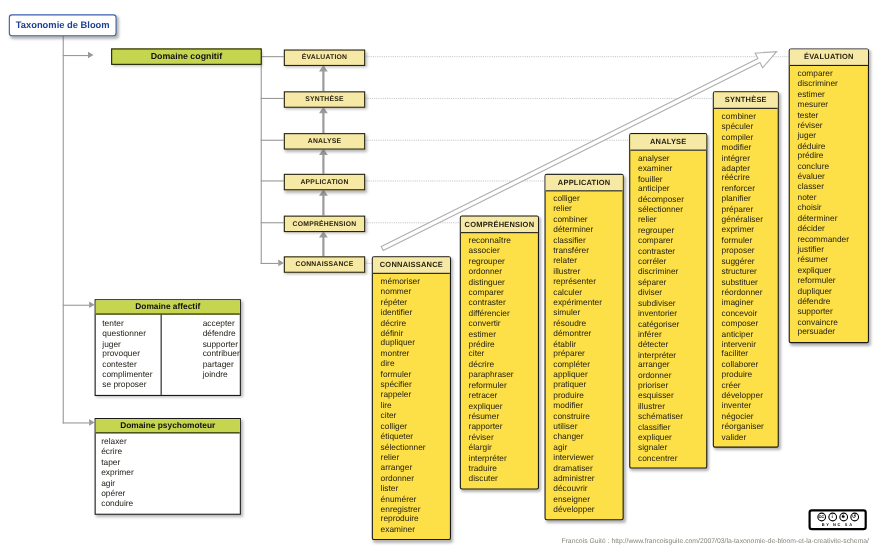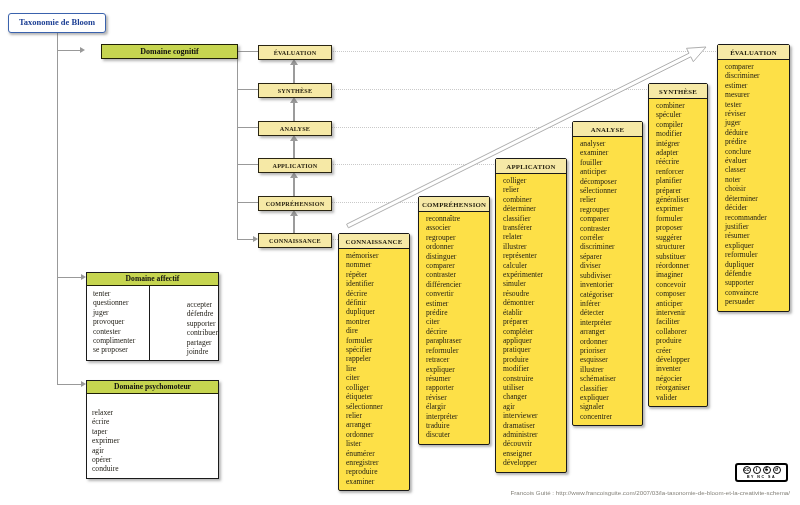--- a/index.html
+++ b/index.html
@@ -8,34 +8,34 @@
   
   .hline{position:absolute;height:1px;background:#999;}
   .vline{position:absolute;width:1px;background:#999;}
   .dotline{position:absolute;height:0;border-top:1px dotted #c9c9c9;}
   .ar-right{position:absolute;width:0;height:0;border-left:5px solid #999;
             border-top:3.5px solid transparent;border-bottom:3.5px solid transparent;}
   .uparr{position:absolute;left:293px;width:1.5px;background:#9b9b9b;}
   .uparr::before{content:"";position:absolute;top:-5px;left:-3.2px;width:0;height:0;
             border-bottom:6px solid #9b9b9b;border-left:4px solid transparent;border-right:4px solid transparent;}
   
-  .shadow{box-shadow:1.5px 2px 2.5px rgba(90,90,90,.45);font-family:Liberation Serif, serif;}
+  .shadow{box-shadow:1.5px 2px 2.5px rgba(90,90,90,.45);}
   #title-box{position:absolute;left:8px;top:13px;width:96px;height:18px;background:#fff;
       border:1.5px solid #3a62ad;border-radius:3px;text-align:center;line-height:17px;
       font-size:8.5px;font-weight:bold;color:#1c3f94;}
   .green-head{background:#c6d550;border:1px solid #1f2005;font-weight:bold;color:#111;
       text-align:center;margin-left:16px;}
   #cognitif-box{position:absolute;left:85px;top:44px;width:135px;height:13px;
       font-size:8px;line-height:13px;}
   .dom{position:absolute;left:86px;width:131px;background:#fff;border:1px solid #1a1a1a;}
   .dom .dom-head{height:12px;line-height:12px;font-size:7.6px;background:#c6d550;
       border-bottom:1px solid #1f2005;text-align:center;font-weight:bold;color:#111;}
   .dom-body{display:flex;gap:32px;}
   .dom-colL{border-right:1px solid #1a1a1a;padding:3px 0 4px 6px;box-sizing:border-box;}
-  .dom-colR{flex:1;padding:14px 0 4px 5px;}
+  .dom-colR{flex:1;padding:3px 0 4px 5px;}
   #affectif-box{top:272px;} #affectif-box .dom-colL{width:82px;}
   #psycho-box{top:380px;}   #psycho-box  .dom-colL{width:89px;}
   
   .lv{position:absolute;left:258px;width:72px;height:13px;background:#f6e9a6;
       border:1px solid #2a2512;text-align:center;line-height:13px;font-size:6.2px;
       font-weight:bold;color:#2a2412;letter-spacing:.2px;}
   .lv1{top:45px}.lv2{top:83px}.lv3{top:121px}.lv4{top:158px}.lv5{top:196px}.lv6{top:233px}
   
   .col{position:absolute;background:#fde047;border:1px solid #1a1a1a;border-radius:2px;}
   .col-head{background:#f6e9a6;border-bottom:1px solid #1a1a1a;text-align:center;

